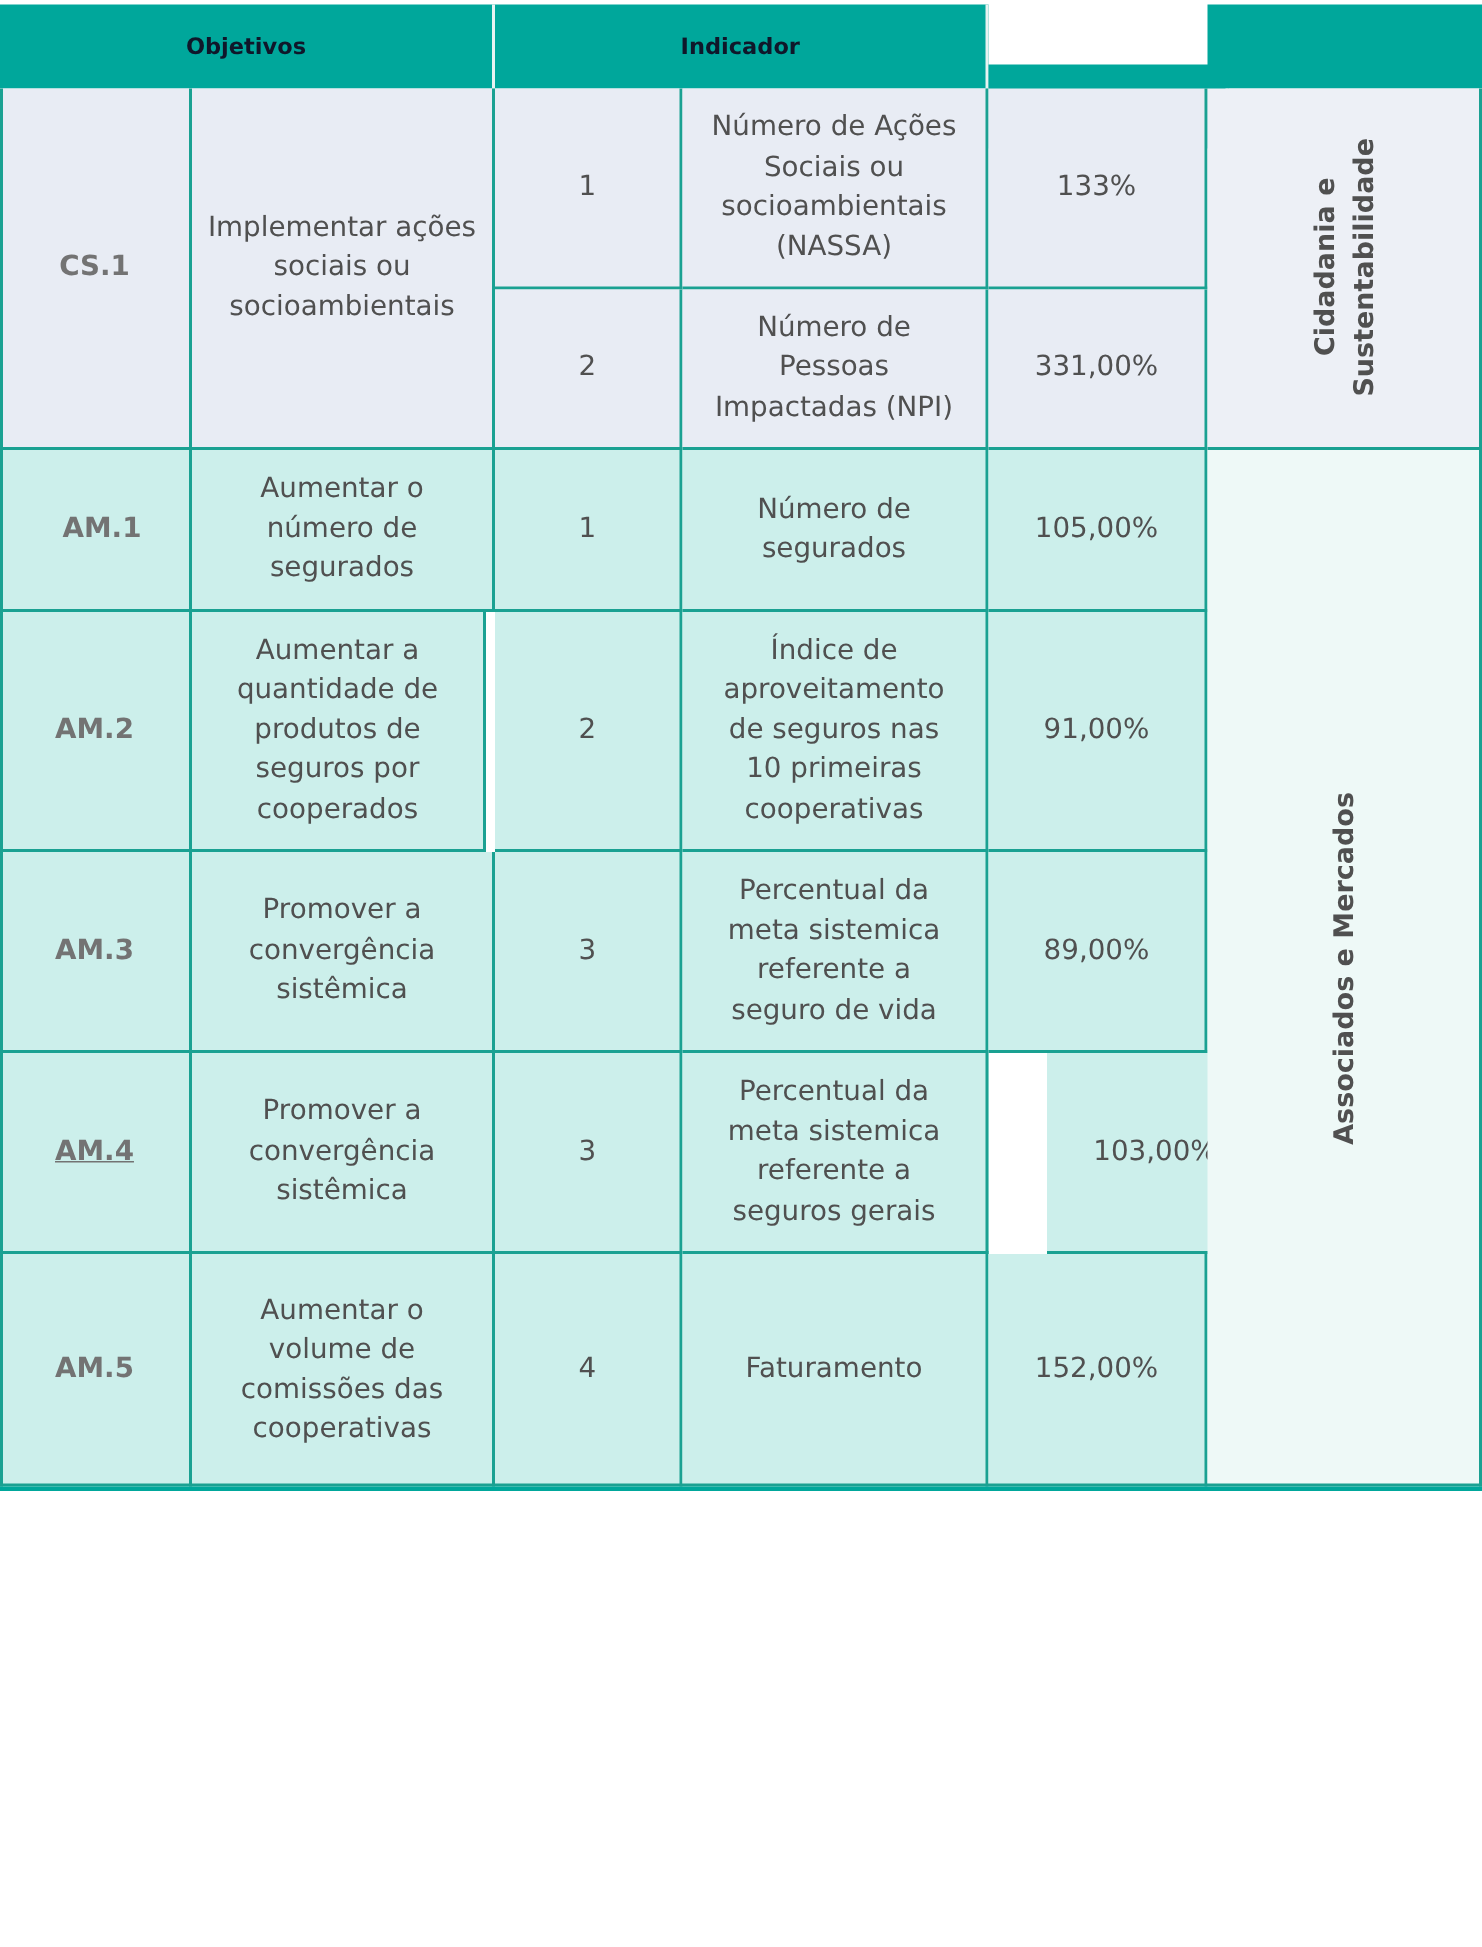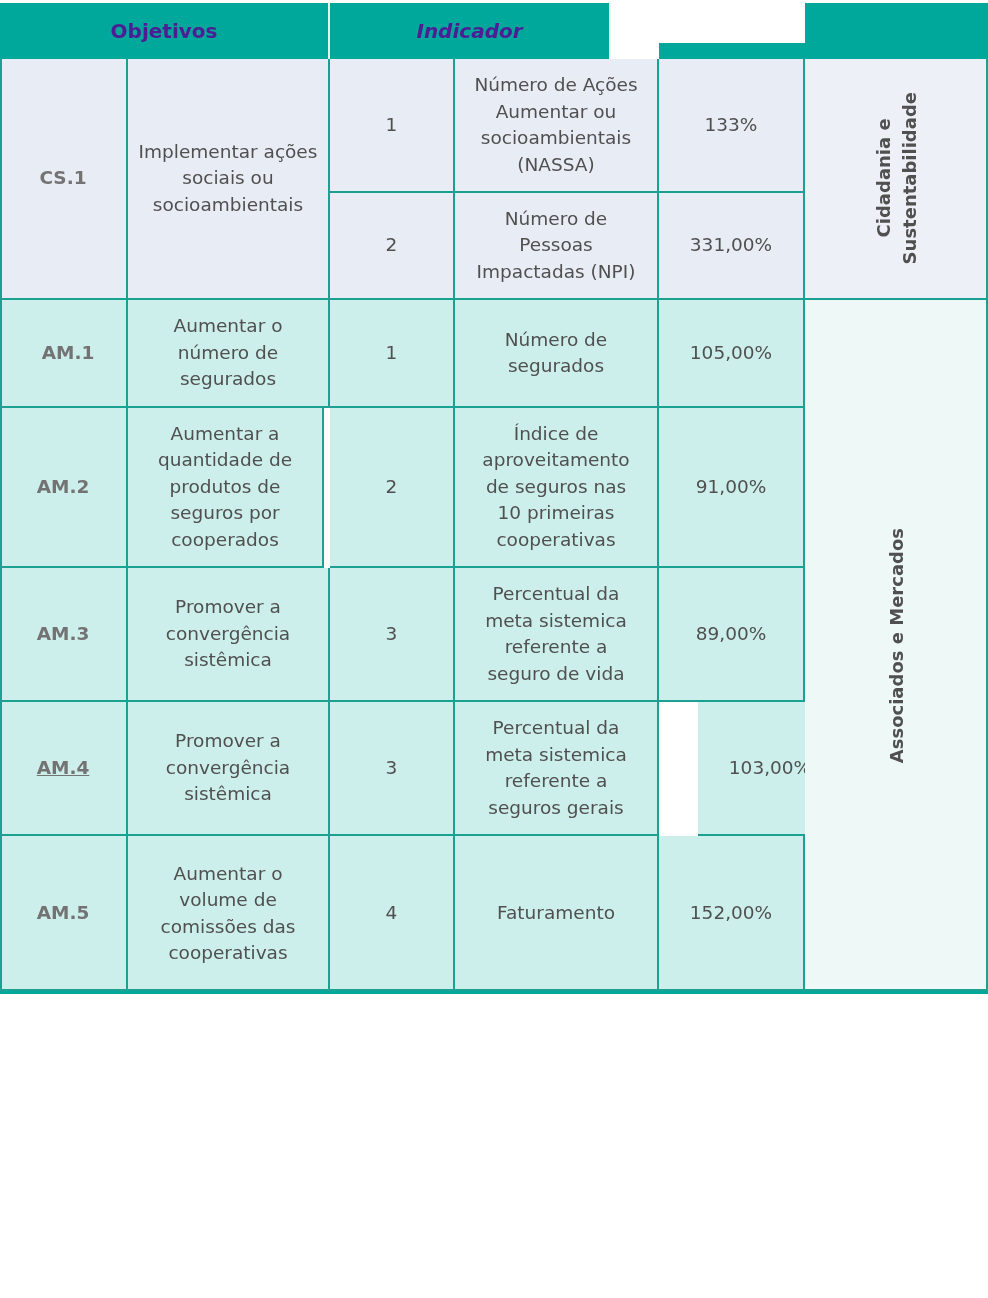--- a/index.html
+++ b/index.html
@@ -2,49 +2,49 @@
 <html><head>
 <meta charset="utf-8">
 <style>
   html, body { margin: 0; padding: 0; background: #ffffff; }
   body { width: 988px; height: 1298px; position: relative; overflow: hidden;
          font-family: "DejaVu Sans", sans-serif; color: #505050; }
   .tbl { position: absolute; left: 0; top: 3px; width: 988px; }
   .cell { position: absolute; box-sizing: border-box; display: flex;
           align-items: center; justify-content: center; text-align: center;
           font-size: 18.5px; line-height: 26.5px; padding: 0 10px; }
-  .hdr { background: #00a79b; color: #4c1d95; font-weight: bold; font-size: 20px;
+  .hdr { background: #00a79b; color: #0f172a; font-weight: bold; font-size: 15px;
          border-right: 2px solid #e8f3f2; }
   .hdr.last { border-right: none; }
   .cs { background: #e8ecf4; }
   .am { background: #ccefeb; }
   .grp-cs { background: #edf0f6; }
   .grp-am { background: #eef9f7; }
   .b { border-right: 2px solid #1aa192; border-bottom: 2px solid #1aa192; }
   .code { font-weight: bold; color: #737373; }
   .vert { writing-mode: vertical-rl; transform: rotate(180deg); font-weight: bold;
           font-size: 18px; line-height: 26px; color: #505050; }
   .outer { position: absolute; box-sizing: border-box; border: 2px solid #1aa192;
            border-top: none; pointer-events: none; }
   .bottomline { position: absolute; left: 0; top: 988px; width: 988px; height: 3px; background: #00a79b; }
 </style>
 </head>
 <body>
 
 <div class="tbl">
 
   <div class="cell hdr" style="left:0;top:0;width:330px;height:56px;">Objetivos</div>
-  <div class="cell hdr" style="left:330px;top:0;width:281px;height:56px;font-style:italic;">Indicador</div>
+  <div class="cell hdr" style="left:330px;top:0;width:329px;height:56px;">Indicador</div>
   <div class="cell hdr" style="left:659px;top:0;width:160px;height:56px;margin-top:40px;">2021</div>
   <div class="cell hdr last" style="left:805px;top:0;width:183px;height:56px;"></div>
 
   <div class="cell cs b code" style="left:0;top:56px;width:128px;height:241px;">CS.1</div>
   <div class="cell cs b" style="left:128px;top:56px;width:202px;height:241px;">Implementar ações sociais ou socioambientais</div>
   <div class="cell cs b" style="left:330px;top:56px;width:125px;height:134px;">1</div>
-  <div class="cell cs b" style="left:455px;top:56px;width:204px;height:134px;">Número de Ações Aumentar ou socioambientais (NASSA)</div>
+  <div class="cell cs b" style="left:455px;top:56px;width:204px;height:134px;">Número de Ações Sociais ou socioambientais (NASSA)</div>
   <div class="cell cs b" style="left:659px;top:56px;width:146px;height:134px;">133%</div>
   <div class="cell cs b" style="left:330px;top:190px;width:125px;height:107px;">2</div>
   <div class="cell cs b" style="left:455px;top:190px;width:204px;height:107px;padding:0 14px;">Número de Pessoas Impactadas (NPI)</div>
   <div class="cell cs b" style="left:659px;top:190px;width:146px;height:107px;">331,00%</div>
   <div class="cell grp-cs" style="left:805px;top:56px;width:183px;height:241px;border-bottom:2px solid #1aa192;">
     <div class="vert">
       <div>Cidadania e</div>
       <div>Sustentabilidade</div>
     </div>
   </div>

